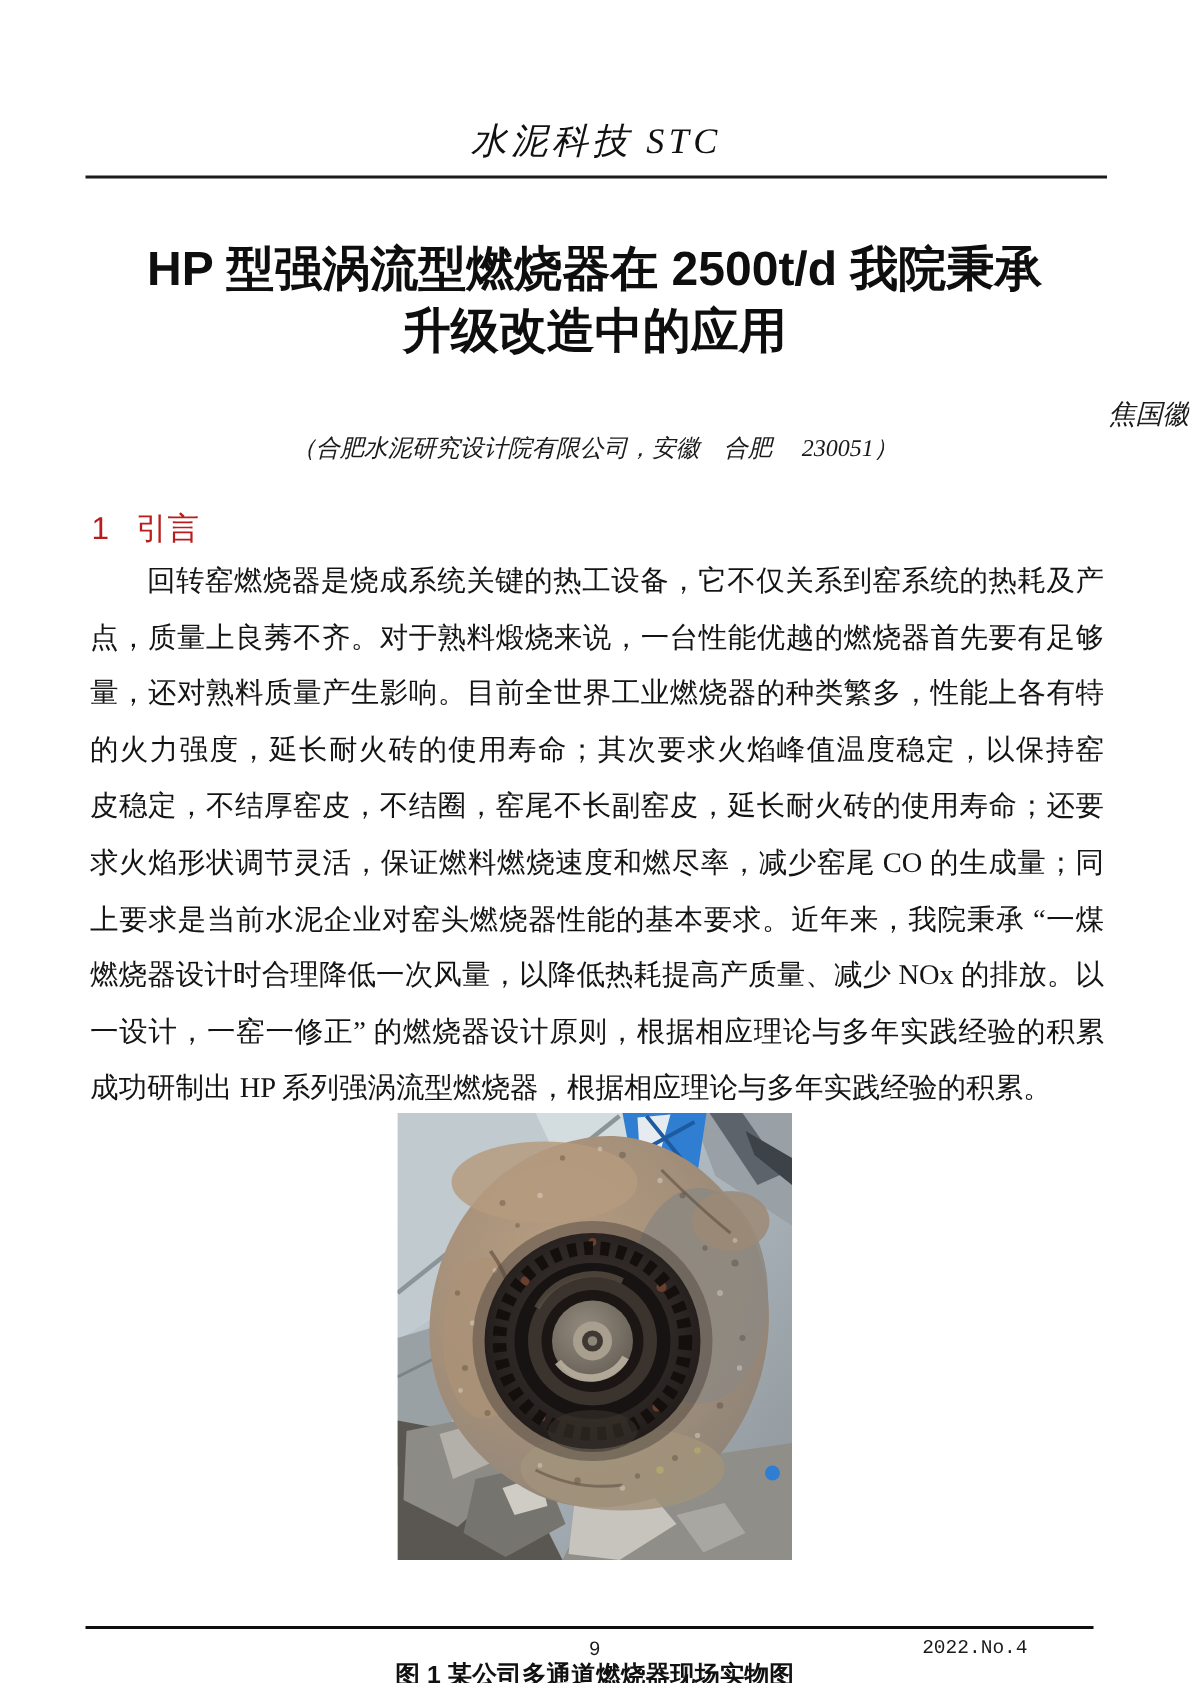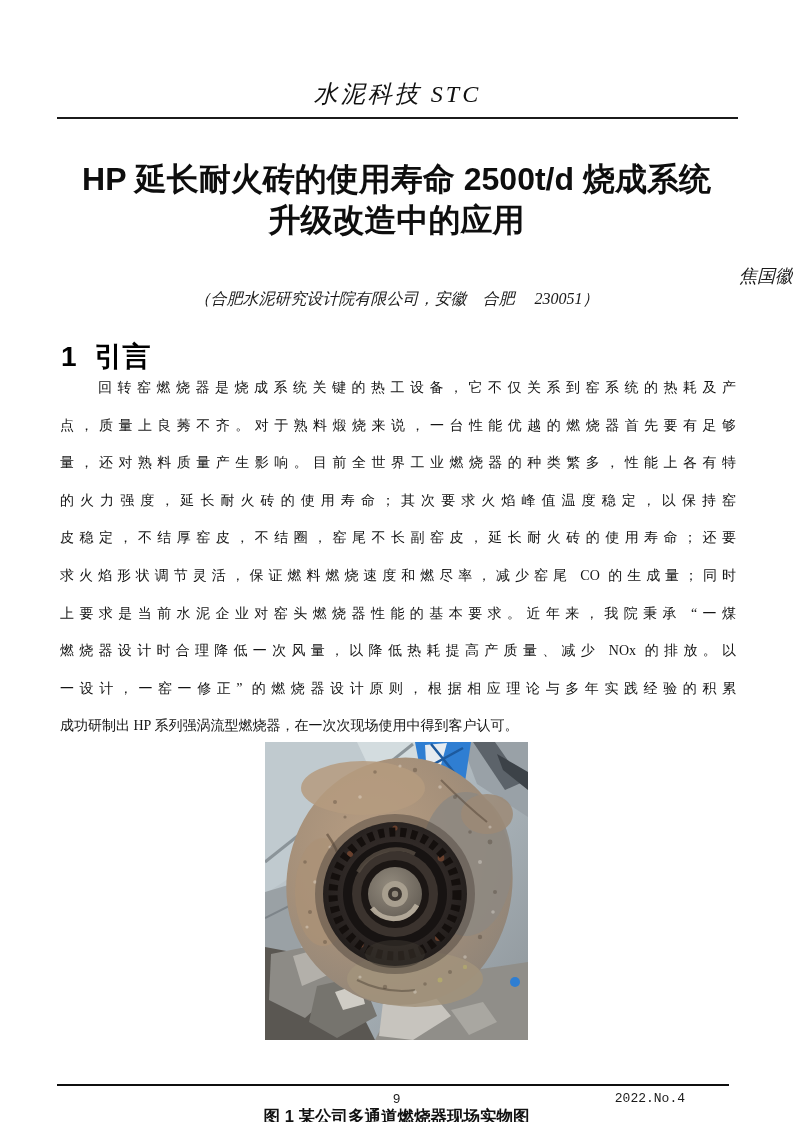--- a/index.html
+++ b/index.html
@@ -16,25 +16,25 @@
                font-family:"Liberation Sans",sans-serif;font-weight:700;font-size:32px;
                line-height:41px;color:#0e0e0e;}
 
   .author{position:absolute;top:232px;left:0;width:793px;text-align:right;
           font-size:18px;font-style:italic;color:#1a1a1a;}
   .affiliation{position:absolute;top:257px;left:0;width:793px;text-align:center;
                font-size:16px;font-style:italic;color:#1a1a1a;}
 
   
   .section-heading{position:absolute;top:306px;left:61px;
-                   font-family:"Liberation Sans",sans-serif;font-weight:700;font-size:28px;color:#000000;}
+                   font-family:"Liberation Sans",sans-serif;font-weight:400;font-size:21px;color:#b91c1c;}
   .section-number{margin-right:18px;}
 
   
-  .body-text{position:absolute;top:337px;left:60px;width:676px;font-size:14px;color:#141414;}
+  .body-text{position:absolute;top:337px;left:60px;width:676px;font-size:19px;color:#141414;}
   .body-line{line-height:37.6px;height:37.6px;text-align:justify;text-align-last:justify;
              -moz-text-align-last:justify;white-space:normal;overflow:hidden;}
   .body-line.first{padding-left:38px;}
   .body-line.last{text-align-last:left;-moz-text-align-last:left;}
 
   
   .figure{position:absolute;top:710px;left:265px;width:263px;height:298px;}
   .figure svg{display:block;}
   .caption{position:absolute;top:1074px;left:0;width:793px;text-align:center;
            font-family:"Liberation Sans",sans-serif;font-weight:700;font-size:16.5px;color:#111;}
@@ -50,42 +50,42 @@
 <body>
 
 <div class="page">
 
   <div class="header">
     <span class="header-title">水泥科技 STC</span>
   </div>
   <div class="header-rule"></div>
 
   <div class="title-block">
-    <div>HP 延长耐火砖的使用寿命 2500t/d 烧成系统</div>
+    <div>HP 型强涡流型燃烧器在 2500t/d 我院秉承</div>
     <div>升级改造中的应用</div>
   </div>
 
   <div class="author">焦国徽</div>
   <div class="affiliation">（合肥水泥研究设计院有限公司，安徽　合肥　 230051）</div>
 
   <div class="section-heading">
     <span class="section-number">1</span><span>引言</span>
   </div>
 
   <div class="body-text">
     <div class="body-line first">回转窑燃烧器是烧成系统关键的热工设备，它不仅关系到窑系统的热耗及产</div>
     <div class="body-line">点，质量上良莠不齐。对于熟料煅烧来说，一台性能优越的燃烧器首先要有足够</div>
     <div class="body-line">量，还对熟料质量产生影响。目前全世界工业燃烧器的种类繁多，性能上各有特</div>
     <div class="body-line">的火力强度，延长耐火砖的使用寿命；其次要求火焰峰值温度稳定，以保持窑</div>
     <div class="body-line">皮稳定，不结厚窑皮，不结圈，窑尾不长副窑皮，延长耐火砖的使用寿命；还要</div>
     <div class="body-line">求火焰形状调节灵活，保证燃料燃烧速度和燃尽率，减少窑尾 CO 的生成量；同时</div>
     <div class="body-line">上要求是当前水泥企业对窑头燃烧器性能的基本要求。近年来，我院秉承 “一煤</div>
     <div class="body-line">燃烧器设计时合理降低一次风量，以降低热耗提高产质量、减少 NOx 的排放。以</div>
     <div class="body-line">一设计，一窑一修正” 的燃烧器设计原则，根据相应理论与多年实践经验的积累</div>
-    <div class="body-line last">成功研制出 HP 系列强涡流型燃烧器，在一次次现场使用中得到客户认可。</div>
+    <div class="body-line last">成功研制出 HP 系列强涡流型燃烧器，根据相应理论与多年实践经验的积累。</div>
   </div>
 
   <div class="figure">
     <svg viewBox="0 0 263 298" width="263" height="298" aria-hidden="true">
       <defs>
         <linearGradient id="bgG" x1="0" y1="0" x2="1" y2="1">
           <stop offset="0" stop-color="#ccd5da"></stop>
             <stop offset="0.5" stop-color="#aab4ba"></stop>
             <stop offset="1" stop-color="#8d9499"></stop>
         </linearGradient>

